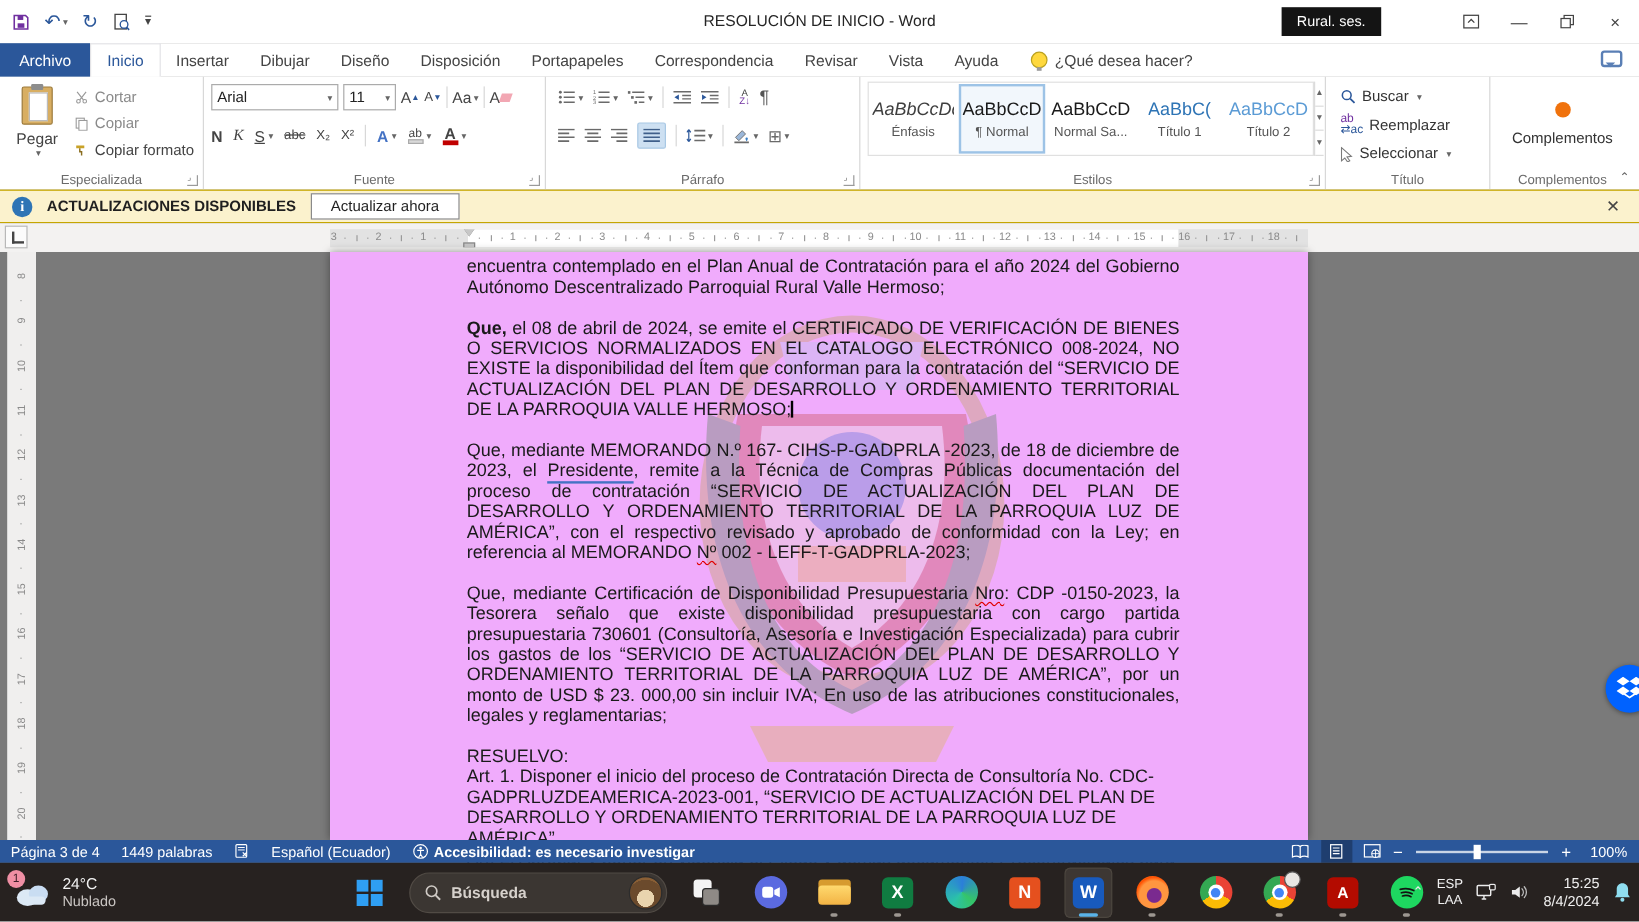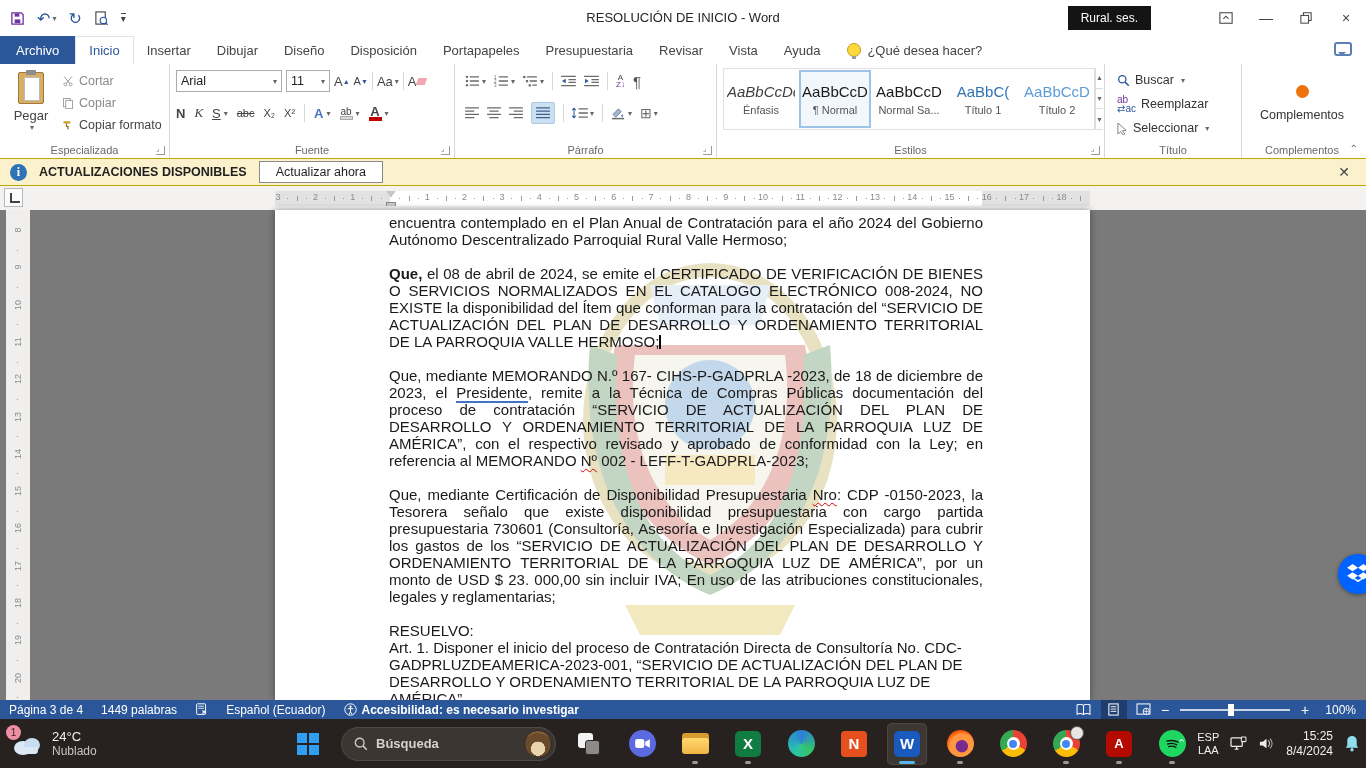--- a/index.html
+++ b/index.html
@@ -74,21 +74,21 @@
   .tickd { position:absolute; top:7px; width:1px; height:1px; background:#9a9a9a; }
   .tickh { position:absolute; top:5px; width:1px; height:5px; background:#9a9a9a; }
   .ind-top { position:absolute; left:111px; top:-1px; width:0; height:0; border:5px solid transparent; border-top:7px solid #c7c7c7; filter:drop-shadow(0 0 0.5px #777); }
   .ind-bot { position:absolute; left:111px; top:11px; width:10px; height:5px; background:#c7c7c7; border:1px solid #888; }
 
   
   .canvas { position:absolute; top:210px; left:0; width:1366px; height:490px; background:#7a7a7a; }
   .vruler { position:absolute; left:6px; top:0; width:24px; height:490px; background:#f0efee; }
   .vnum { position:absolute; left:0; width:24px; text-align:center; font-size:9px; color:#8a8a8a; transform:rotate(-90deg); }
   .vtick { position:absolute; left:11px; width:1px; height:1px; background:#9a9a9a; }
-  .page { position:absolute; left:275px; top:0; width:815px; height:490px; background:#ffffff; box-shadow:0 0 7px rgba(0,0,0,0.4); }
+  .page { position:absolute; left:275px; top:0; width:815px; height:490px; background:#f0abfc; box-shadow:0 0 7px rgba(0,0,0,0.4); }
   .watermark { position:absolute; left:280px; top:15px; width:310px; height:450px; opacity:0.30; filter:blur(0.6px); pointer-events:none; }
   .doctext { position:absolute; left:114px; top:4px; width:594px; font-size:15px; line-height:17px; color:#1a1a1a; }
   .para { margin:0 0 17px 0; }
   .para.tight { margin:0; }
   .ulink { border-bottom:2px solid #4472c4; }
   .squig { text-decoration:underline wavy #e00000 1px; text-underline-offset:2px; }
   .caret-line { display:inline-block; width:1.2px; height:14px; background:#000; vertical-align:-2px; }
   .dropbox-float { position:absolute; left:1338px; top:344px; width:40px; height:40px; border-radius:50%; background:#0062ff; display:flex; align-items:center; justify-content:center; box-shadow:0 1px 4px rgba(0,0,0,.4); }
 
   
@@ -168,21 +168,21 @@
 
   <div class="tabsrow">
     <div class="tab-file">Archivo</div>
     <div id="tabs-container" style="display:flex;align-items:flex-end;">
         <div class="tab selected">Inicio</div>
         <div class="tab">Insertar</div>
         <div class="tab">Dibujar</div>
         <div class="tab">Diseño</div>
         <div class="tab">Disposición</div>
         <div class="tab">Portapapeles</div>
-        <div class="tab">Presupuestaria</div>
+        <div class="tab">Correspondencia</div>
         <div class="tab">Revisar</div>
         <div class="tab">Vista</div>
         <div class="tab">Ayuda</div>
       </div>
     <div class="tellme">
       <span class="bulb"></span>
       <span>¿Qué desea hacer?</span>
     </div>
   </div>
   <div class="comment-bubble"></div>

